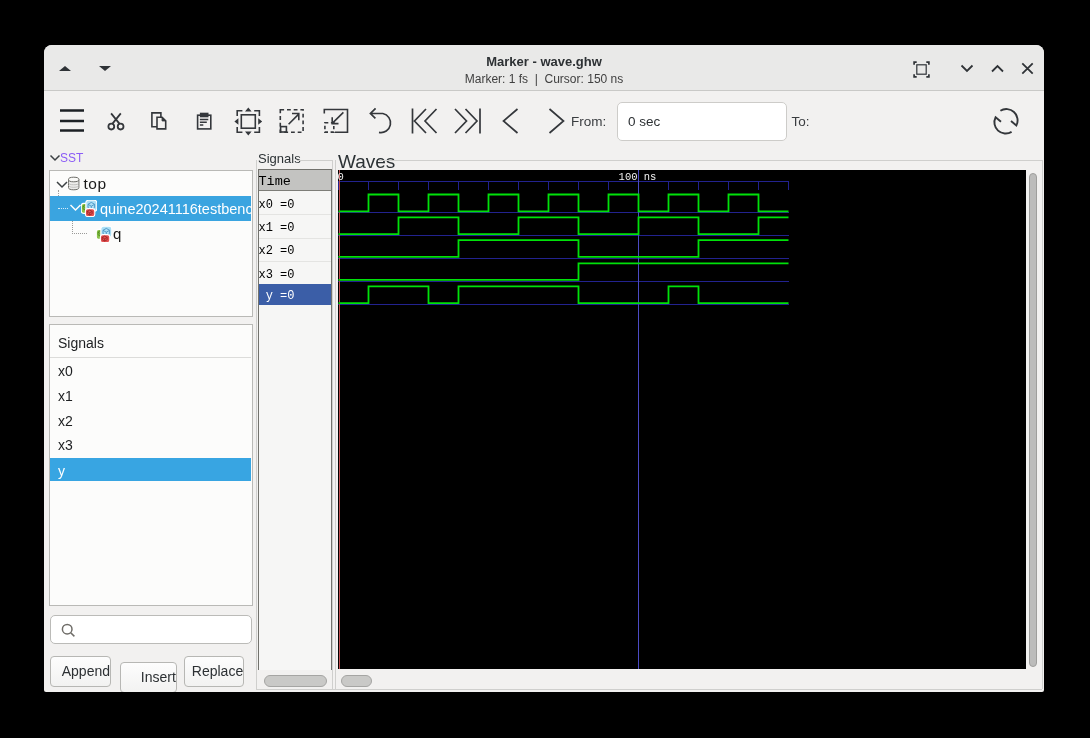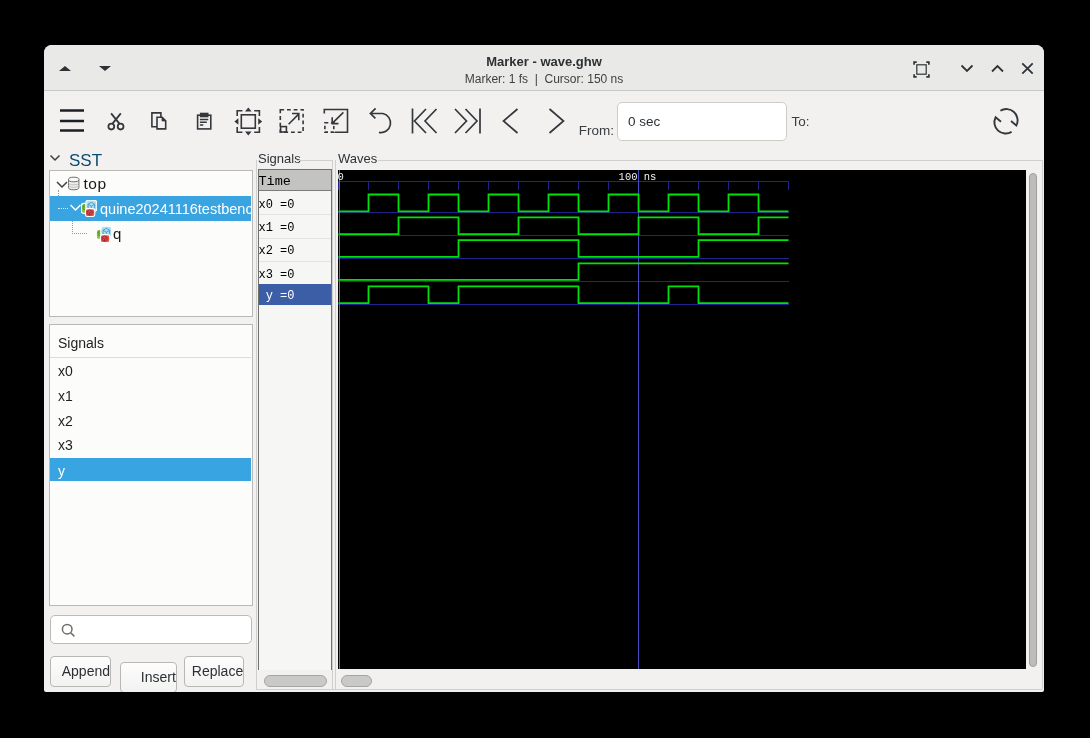--- a/index.html
+++ b/index.html
@@ -81,28 +81,28 @@
 
     <path d="M473.5 18 L459.5 30 L473.5 42" stroke-width="1.7"></path>
 
     <path d="M505.5 18 L519.5 30 L505.5 42" stroke-width="1.7"></path>
 
     <g stroke-width="1.9">
       <path d="M956.4 19.7 A11.3 11.3 0 0 1 972.4 34.4 L967.0 29.9"></path>
       <path d="M967.6 40.9 A11.3 11.3 0 0 1 951.6 26.2 L957.0 30.7"></path>
     </g>
   </svg>
-  <div class="flabel" style="left:527px;top:66px;width:43px;text-align:right;font-size:13.5px">From:</div>
+  <div class="flabel" style="left:527px;top:57px;width:43px;font-size:13.5px">From:</div>
   <div class="field" style="left:573px;top:57px">0 sec</div>
   <div class="flabel" style="left:737px;top:57px;width:28.5px;text-align:right;font-size:13.5px">To:</div>
 
   <svg class="abs" style="left:3px;top:106px" width="20" height="14" fill="none" stroke="#3c4043" stroke-width="1.5">
       <path d="M3.5 4.5 L8 9 L12.5 4.5"></path>
     </svg>
-  <div class="abs" style="left:25px;top:106px;font-size:17px;color:#0c4a6e">SST</div>
+  <div class="abs" style="left:16px;top:106px;font-size:12px;color:#8b5cf6">SST</div>
   <div class="panelbox" style="top:124.5px;height:147.5px"></div>
   <div class="panelbox" style="top:279px;height:282px"></div>
 
   <div class="abs" style="left:6px;top:125.5px;width:201px;height:145px;overflow:hidden">
 
     <svg class="abs" style="left:4px;top:7px" width="16" height="14" fill="none" stroke="#3c4043" stroke-width="1.5">
         <path d="M3 4 L8 9 L13 4"></path>
       </svg>
     <svg class="abs" style="left:17px;top:5px" width="14" height="16">
       <path d="M1.5 3.5 V11.5 A5.2 2.3 0 0 0 11.9 11.5 V3.5 Z" fill="#ededeb" stroke="#6d6d68" stroke-width="1"></path>
@@ -176,21 +176,21 @@
     <div class="srow" style="top:47.2px">x1 =0</div>
     <div class="srow" style="top:70.4px">x2 =0</div>
     <div class="srow" style="top:93.6px">x3 =0</div>
     <div class="abs" style="left:0;top:113.5px;width:72px;height:21.7px;background:#3b5ea7"></div>
     <div class="srow" style="top:115px;color:#fff;height:22px;line-height:22px"> y =0</div>
     <div class="abs" style="left:0;top:44.4px;width:72px;height:1px;background:#e4e4e2"></div>
     <div class="abs" style="left:0;top:67.6px;width:72px;height:1px;background:#e4e4e2"></div>
     <div class="abs" style="left:0;top:90.8px;width:72px;height:1px;background:#e4e4e2"></div>
   </div>
 
-  <div class="abs" style="left:294px;top:106px;font-size:13px;color:#2c3235">Waves</div>
+  <div class="abs" style="left:294px;top:106px;font-size:19px;color:#2c3235">Waves</div>
   <div class="abs" style="left:334px;top:114.5px;width:663.5px;height:1px;background:#cfcfcd"></div>
   <div class="abs" style="left:290.5px;top:114.5px;width:1px;height:529px;background:#cfcfcd"></div>
   <div class="abs" style="left:997.5px;top:114.5px;width:1px;height:529px;background:#cfcfcd"></div>
   <div class="abs" style="left:212px;top:643.5px;width:786px;height:1px;background:#cfcfcd"></div>
 
   <div class="abs" id="waves" style="left:293.5px;top:125px;width:688px;height:499px;background:#000">
     <svg width="688" height="499" style="position:absolute;left:0;top:0">
       <g stroke="#22228f" stroke-width="1" shape-rendering="crispEdges">
         <path d="M0 11.5 H451"></path>
         <path d="M0.5 11.5 V20 M30.5 11.5 V20 M60.5 11.5 V20 M90.5 11.5 V20 M120.5 11.5 V20 M150.5 11.5 V20 M180.5 11.5 V20 M210.5 11.5 V20 M240.5 11.5 V20 M270.5 11.5 V20 M330.5 11.5 V20 M360.5 11.5 V20 M390.5 11.5 V20 M420.5 11.5 V20 M450.5 11.5 V20"></path>

